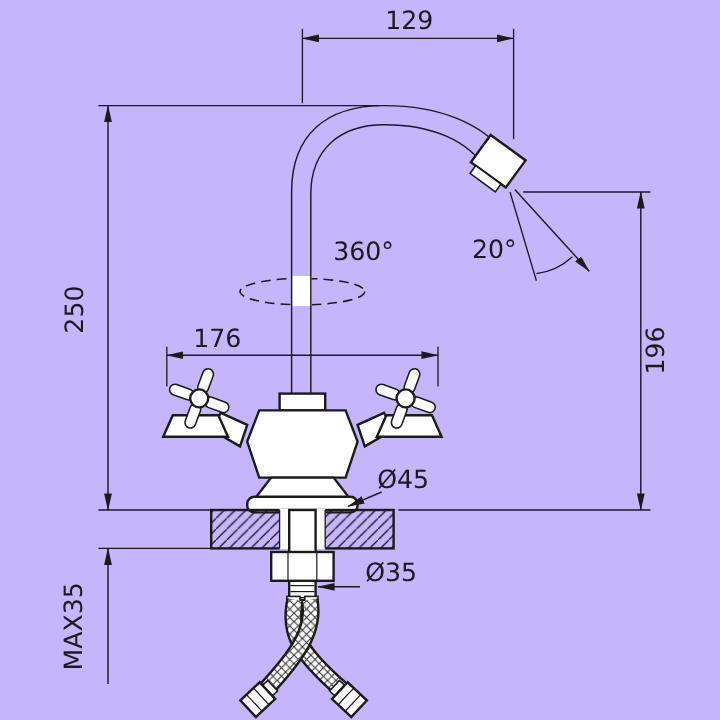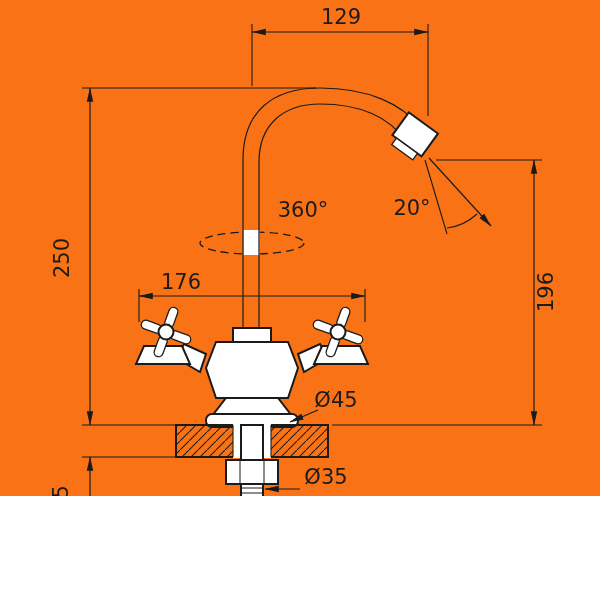--- a/index.html
+++ b/index.html
@@ -1,17 +1,17 @@
 <!DOCTYPE html>
 <html><head>
 <meta charset="utf-8">
 <style>
   html,body{margin:0;padding:0;background:#ffffff;}
   .canvas{
-    width:600px;height:496px;background:#f97316;position:relative;
+    width:600px;height:600px;background:#c4b5fd;position:relative;
     font-family:"DejaVu Sans", sans-serif;
   }
   svg{display:block;}
   text{
     font-family:"DejaVu Sans", sans-serif;
     font-size:21px;
     fill:#1b1b1b;
   }
   .dim-line{stroke:#1b1b1b;stroke-width:1.2;fill:none;}
   .ext-line{stroke:#1b1b1b;stroke-width:1.1;fill:none;}

